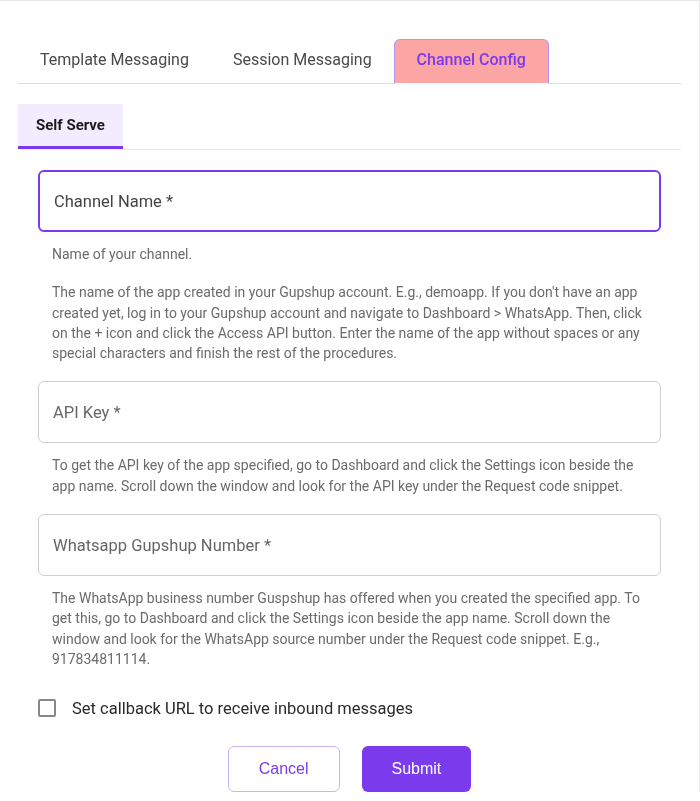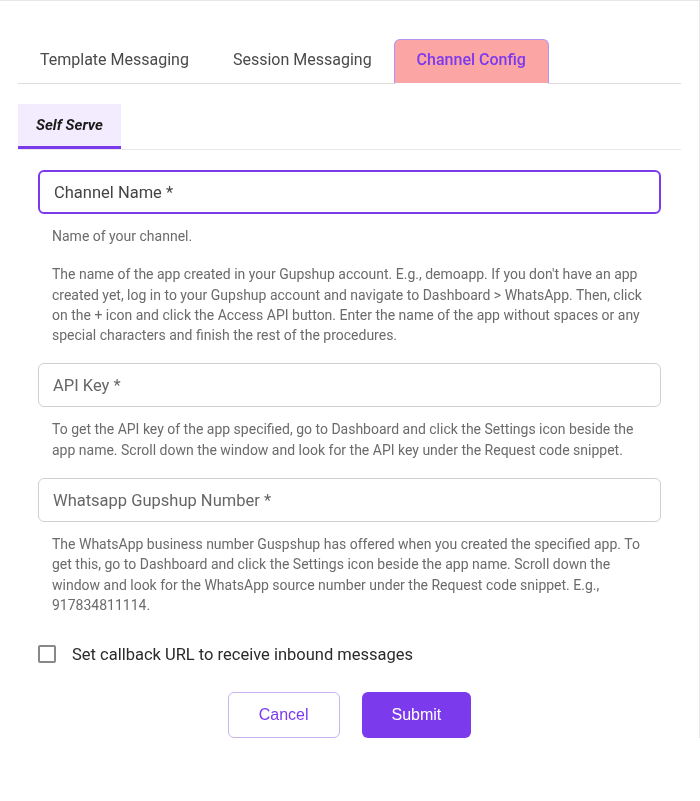--- a/index.html
+++ b/index.html
@@ -52,33 +52,32 @@
       padding: 12px 18px;
       font-size: 15px;
       color: #555;
       cursor: pointer;
     }
     .sub-tab.active {
       background: #f3ecff;
       color: #1a1a1a;
       font-weight: 700;
       border-bottom: 3px solid #7c3aed;
-      font-style: italic;
     }
     .form-content {
       padding: 20px 38px 0 38px;
     }
     .form-group {
       margin-bottom: 18px;
     }
     .input-wrapper {
       position: relative;
       border: 1px solid #d0d0d0;
       border-radius: 6px;
-      height: 44px;
+      height: 62px;
       display: flex;
       align-items: center;
       padding: 0 14px;
     }
     .input-wrapper.focused {
       border: 2px solid #7c3aed;
     }
     .input-wrapper.focused .floating-label {
       color: #444;
     }

